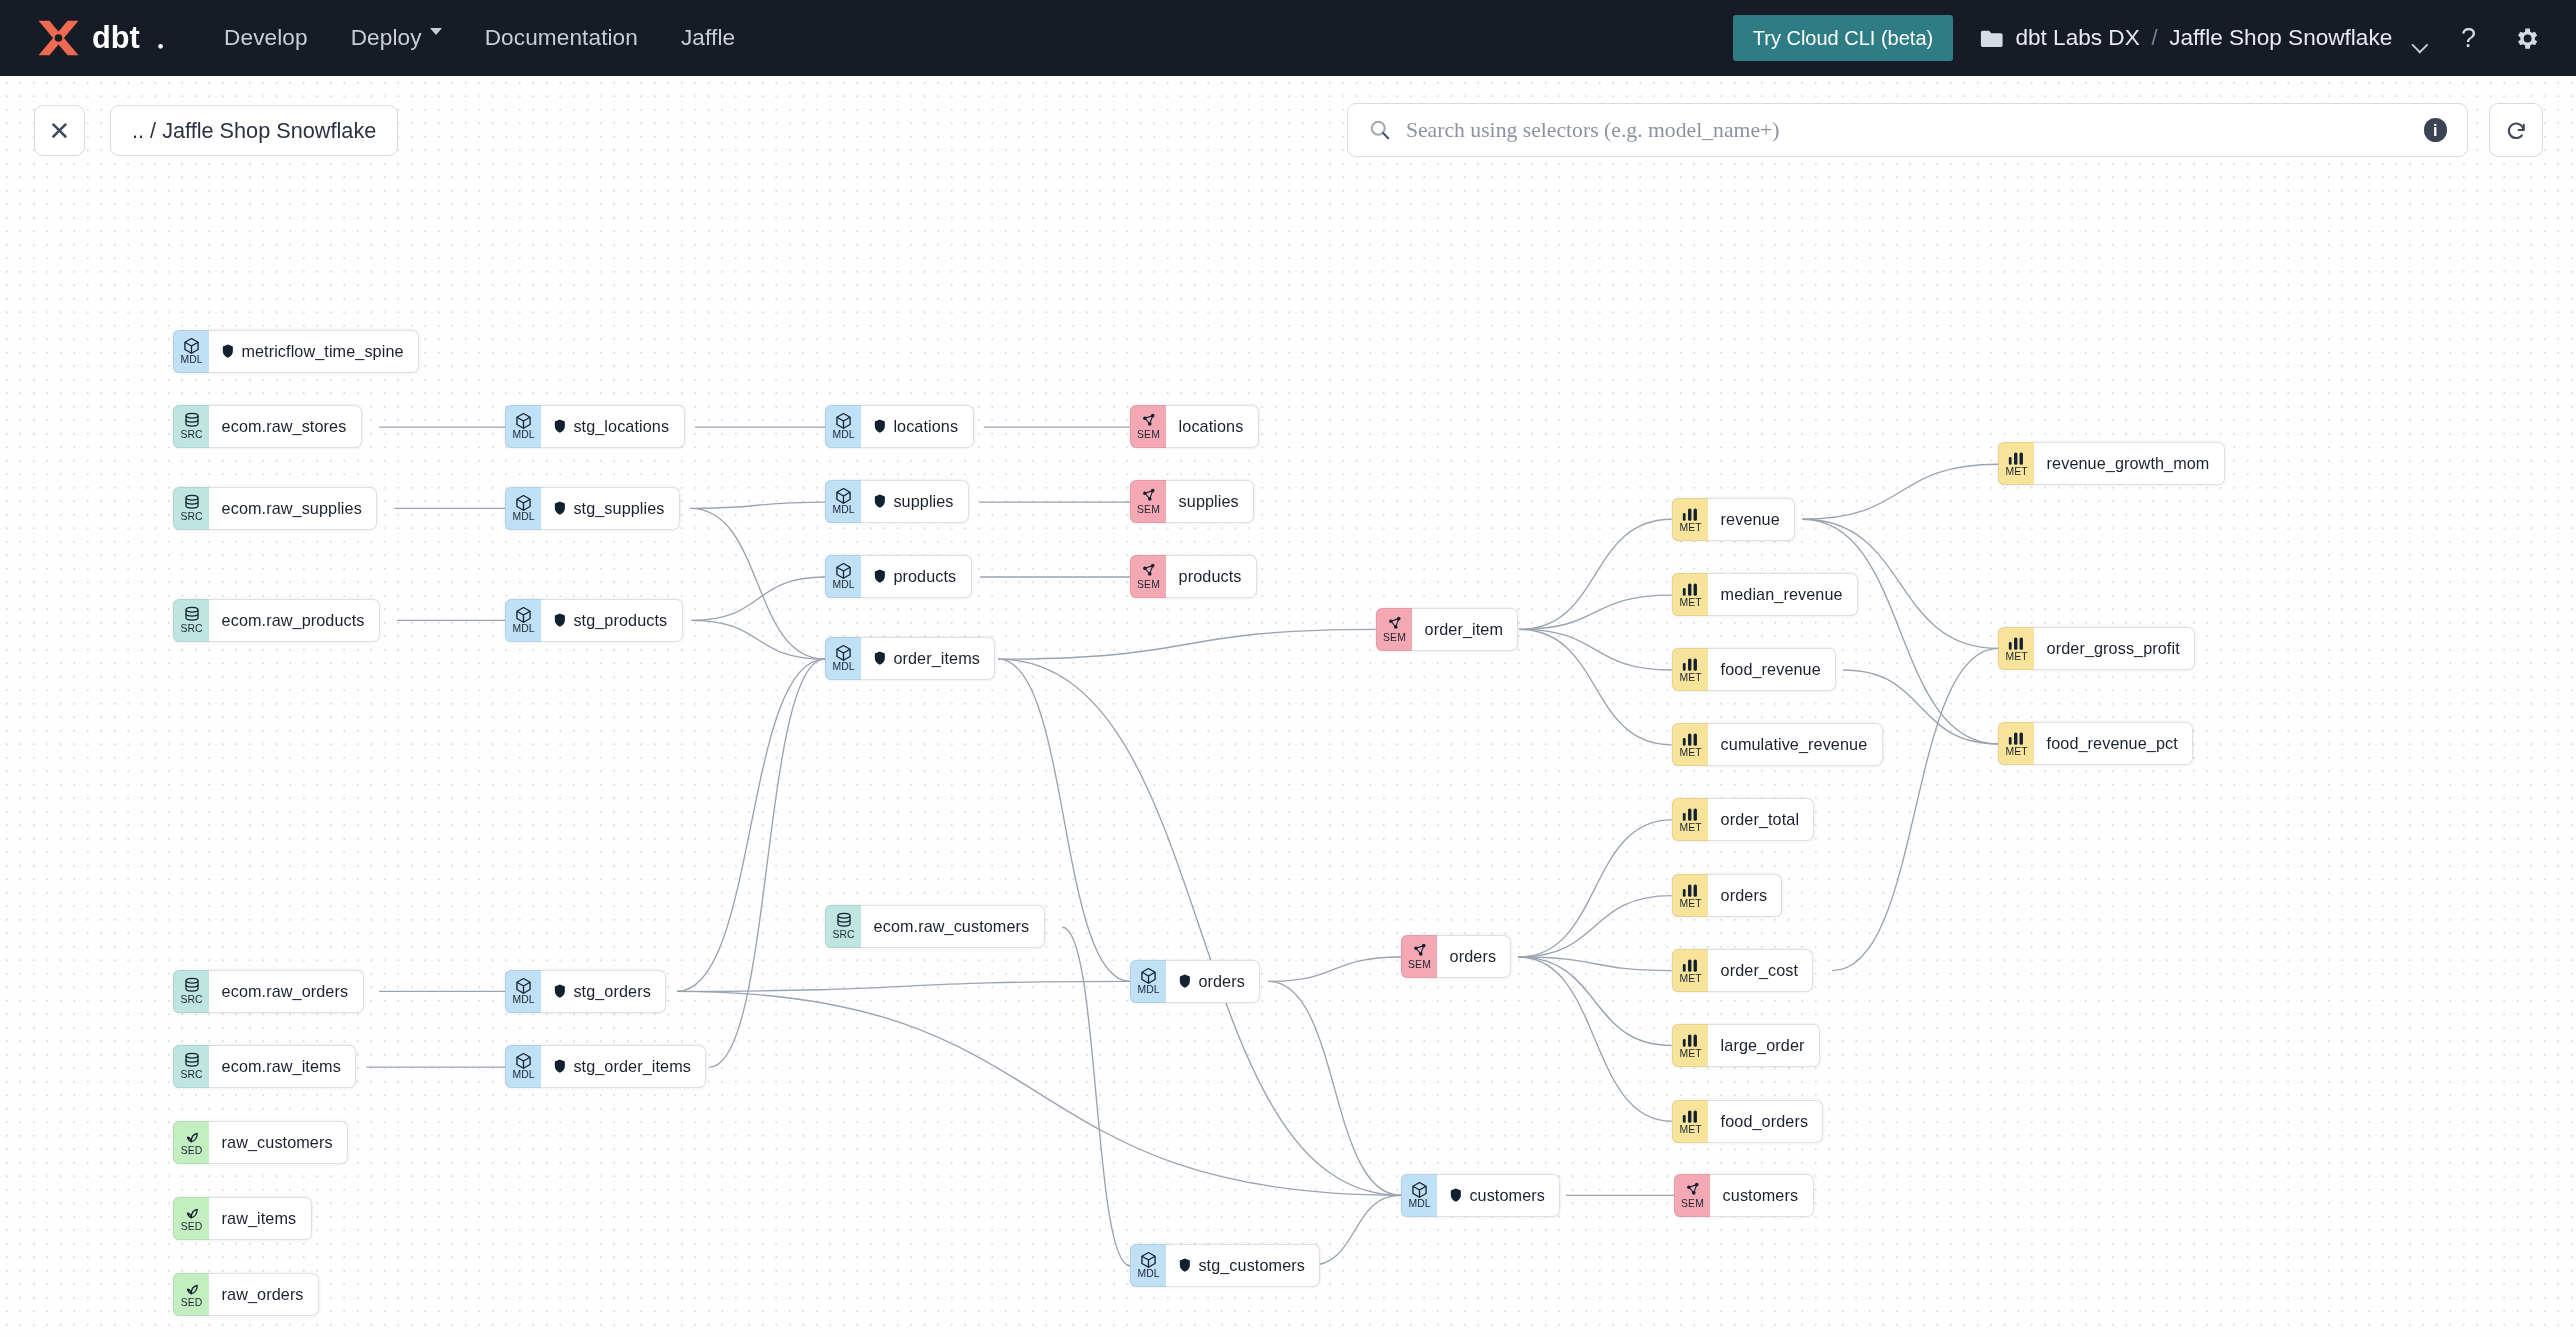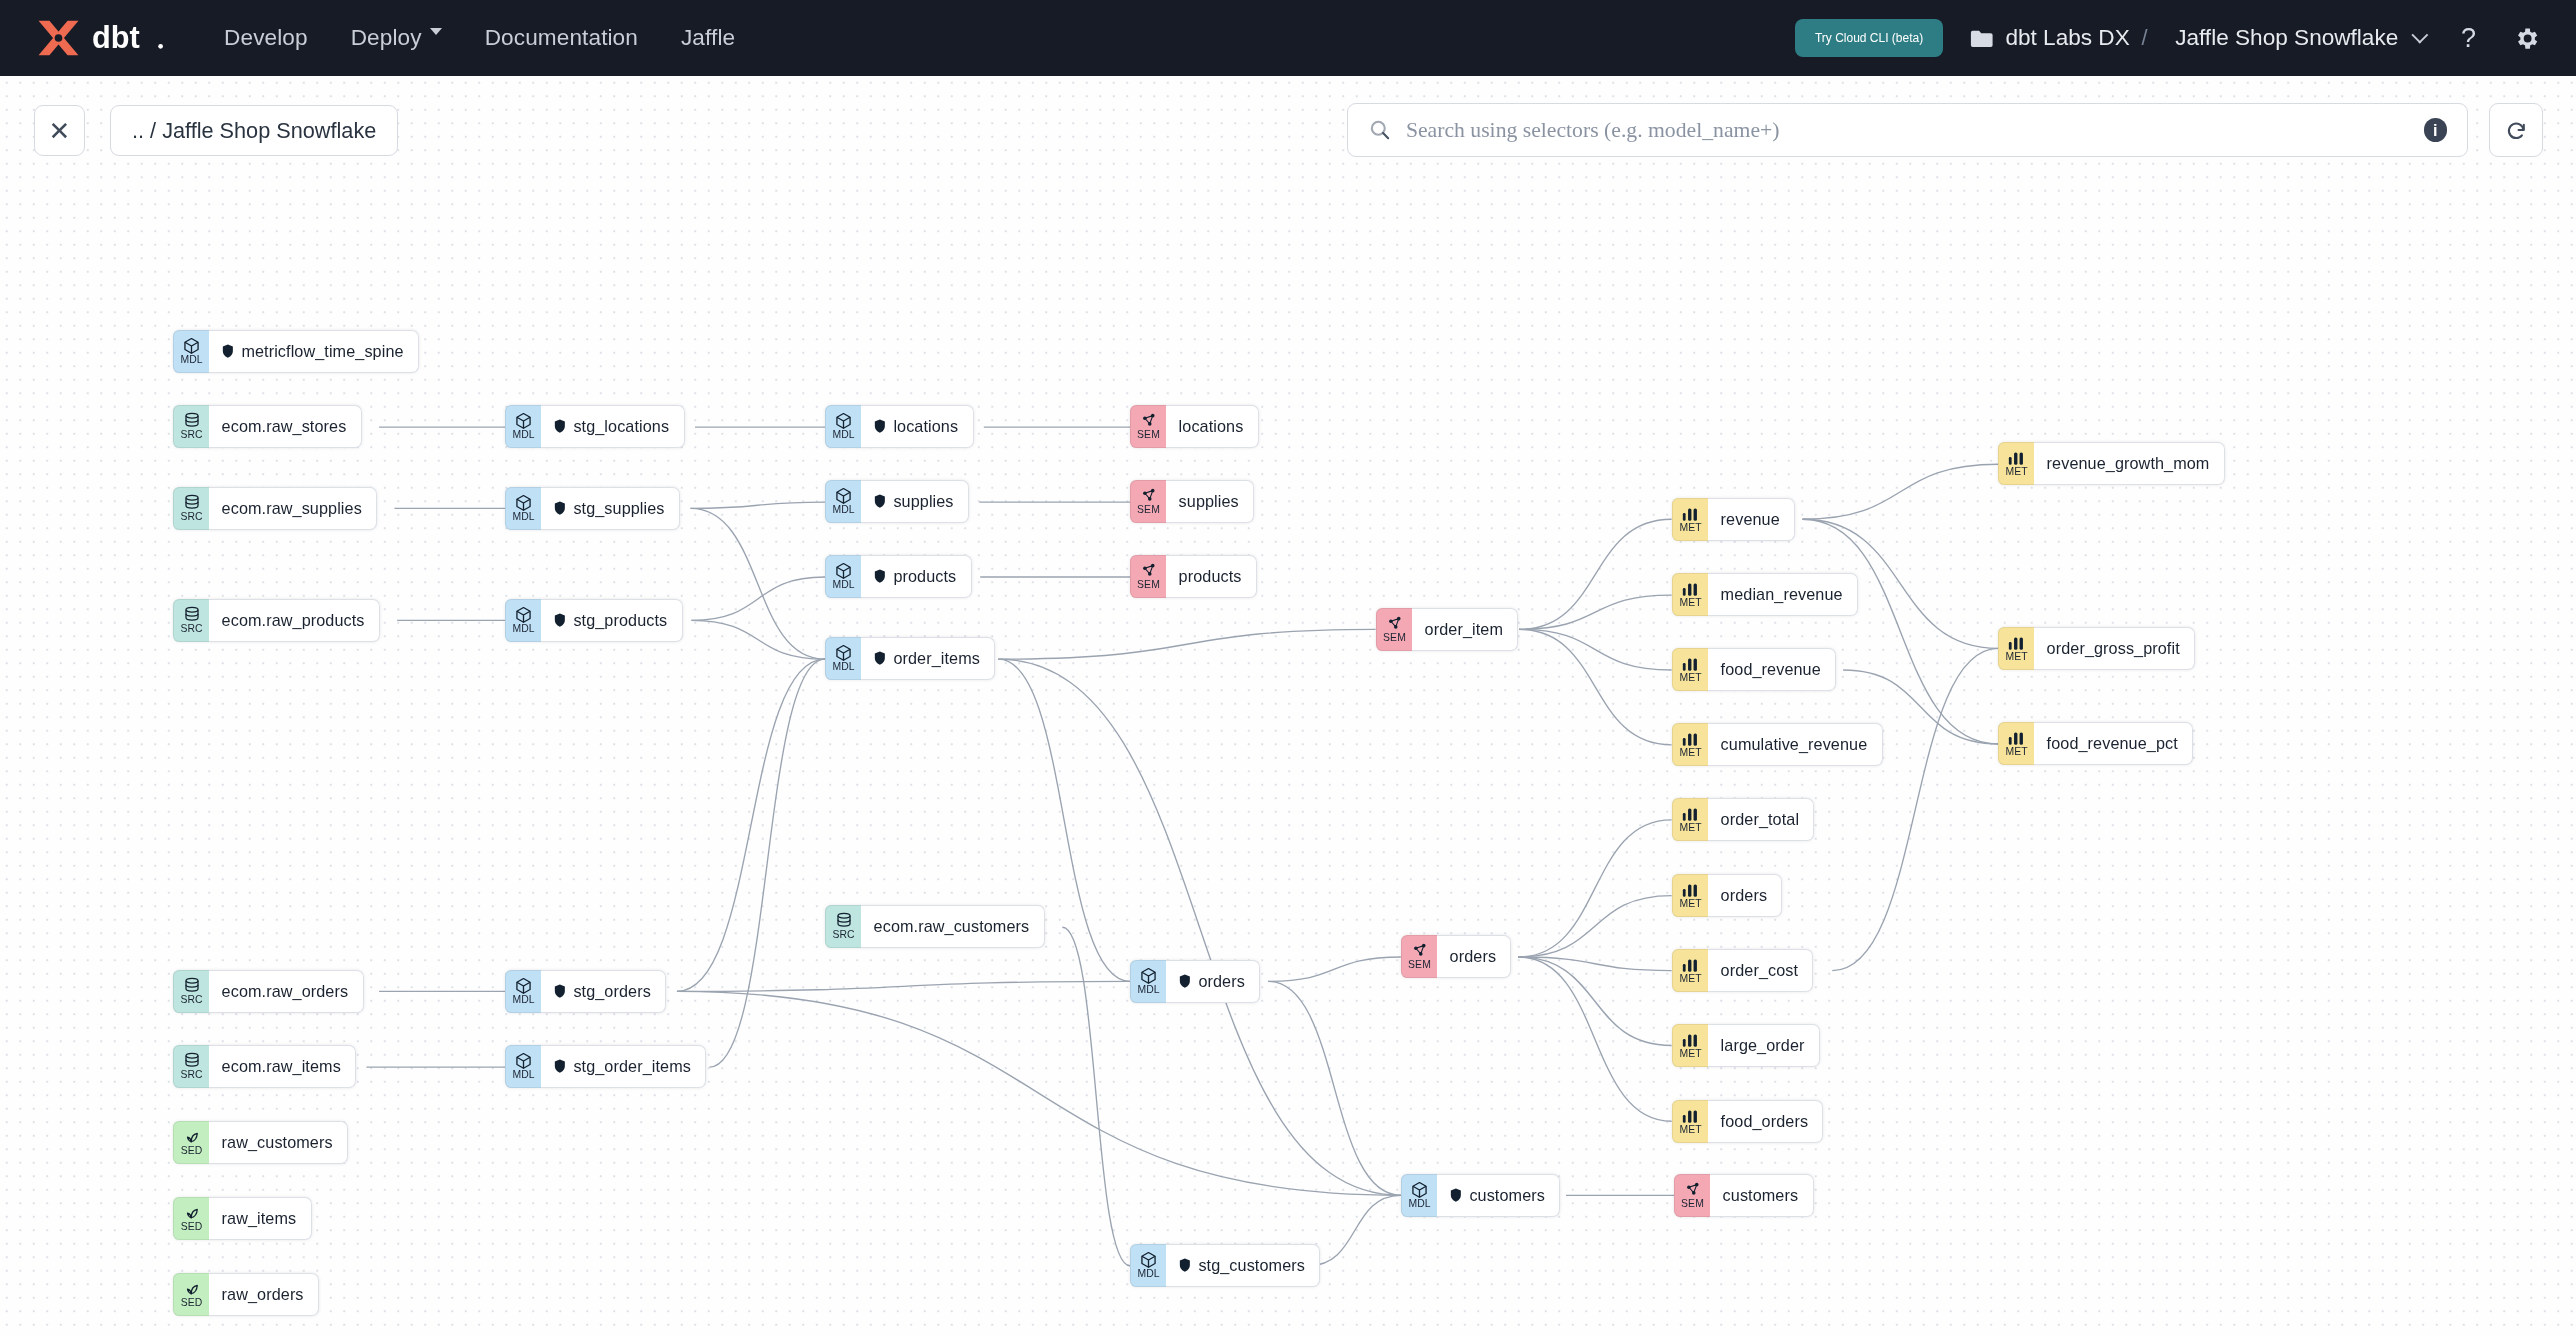--- a/index.html
+++ b/index.html
@@ -37,38 +37,38 @@
 
   .topnav-right {
     margin-left: auto;
     display: flex;
     align-items: center;
     gap: 27px;
   }
   .cli-btn {
     background: #2E7D84;
     color: #ffffff;
-    font-size: 12px;
+    font-size: 20px;
     padding: 11.7px 20px;
-    border-radius: 8px;
+    border-radius: 3px;
     border: none;
     cursor: pointer;
     white-space: nowrap;
   }
   .breadcrumb-nav {
     display: flex;
     align-items: center;
     gap: 11.7px;
     color: #E7EAEE;
     font-size: 22.6px;
     white-space: nowrap;
   }
   .folder-ico { width: 23.5px; height: 19px; }
   .bc-sep { color: #7A8496; font-size: 21.7px; }
-  .bc-proj { display: flex; align-items: center; gap: 16px; cursor: pointer; margin-left: 16px; }
+  .bc-proj { display: flex; align-items: flex-end; gap: 22px; cursor: pointer; }
   .chev-d {
     width: 11.7px; height: 11.7px;
     border-right: 2.3px solid #C9CED6;
     border-bottom: 2.3px solid #C9CED6;
     transform: rotate(45deg);
     margin-top: -6.3px;
   }
   .icon-btn-dark {
     color: #D5DAE2;
     font-size: 27px;

